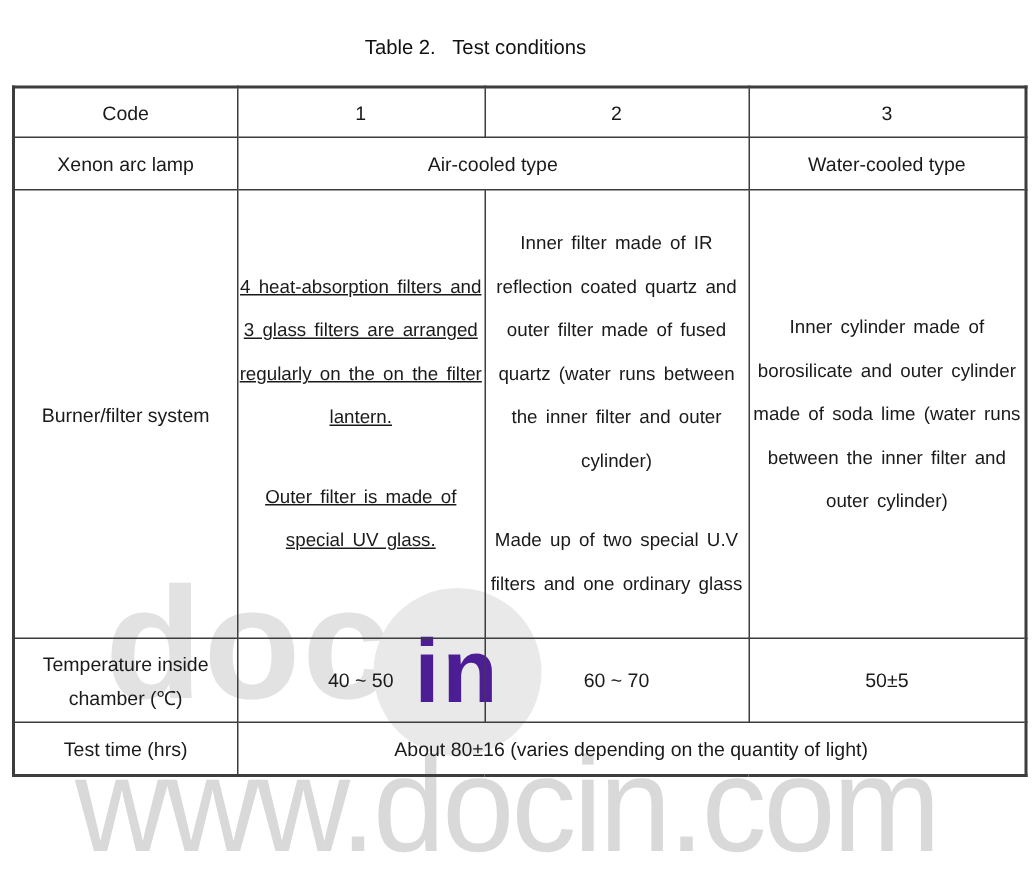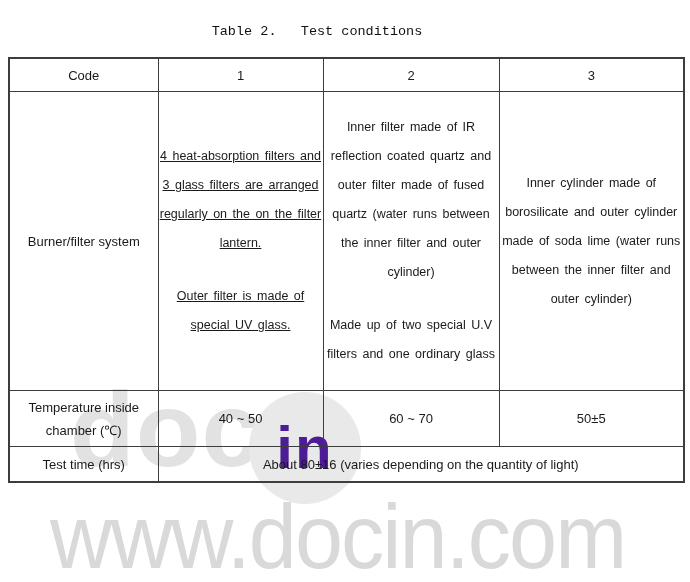--- a/index.html
+++ b/index.html
@@ -34,21 +34,21 @@
   }
   .wm-url{
     left:50px;top:492px;
     font-size:90px;letter-spacing:-2px;
     color:#d9d9d9;
     transform:scaleX(0.96);transform-origin:left top;
   }
   
   .title{
     position:absolute;left:0;top:24px;width:634px;z-index:2;
-    text-align:center;font-size:13.5px;white-space:pre;color:#111;font-family:Liberation Mono, monospace;
+    text-align:center;font-size:13.5px;white-space:pre;color:#111;
   }
   
   table.tc{
     position:absolute;left:8px;top:57px;width:675px;z-index:2;
     border-collapse:collapse;table-layout:fixed;
     background:transparent;
     border:2px solid #3d3d3d;
     font-size:13px;color:#1a1a1a;
   }
   table.tc td{
@@ -95,20 +95,25 @@
     </colgroup>
 
     <tbody>
         <tr class="r-code">
       <td>Code</td>
       <td>1</td>
       <td>2</td>
       <td>3</td>
     </tr>
 
+    <tr class="r-lamp">
+      <td>Xenon arc lamp</td>
+      <td colspan="2">Air-cooled type</td>
+      <td>Water-cooled type</td>
+    </tr>
 
     <tr class="r-burner">
       <td>Burner/filter system</td>
       <td class="burner-text pt-a">
         <div class="p">4 heat-absorption filters and 3 glass filters are arranged regularly on the on the filter lantern.</div>
         <div class="p">Outer filter is made of special UV glass.</div>
       </td>
       <td class="burner-text pt-b">
         <div class="p">Inner filter made of IR reflection coated quartz and outer filter made of fused quartz (water runs between the inner filter and outer cylinder)</div>
         <div class="p">Made up of two special U.V filters and one ordinary glass</div>

